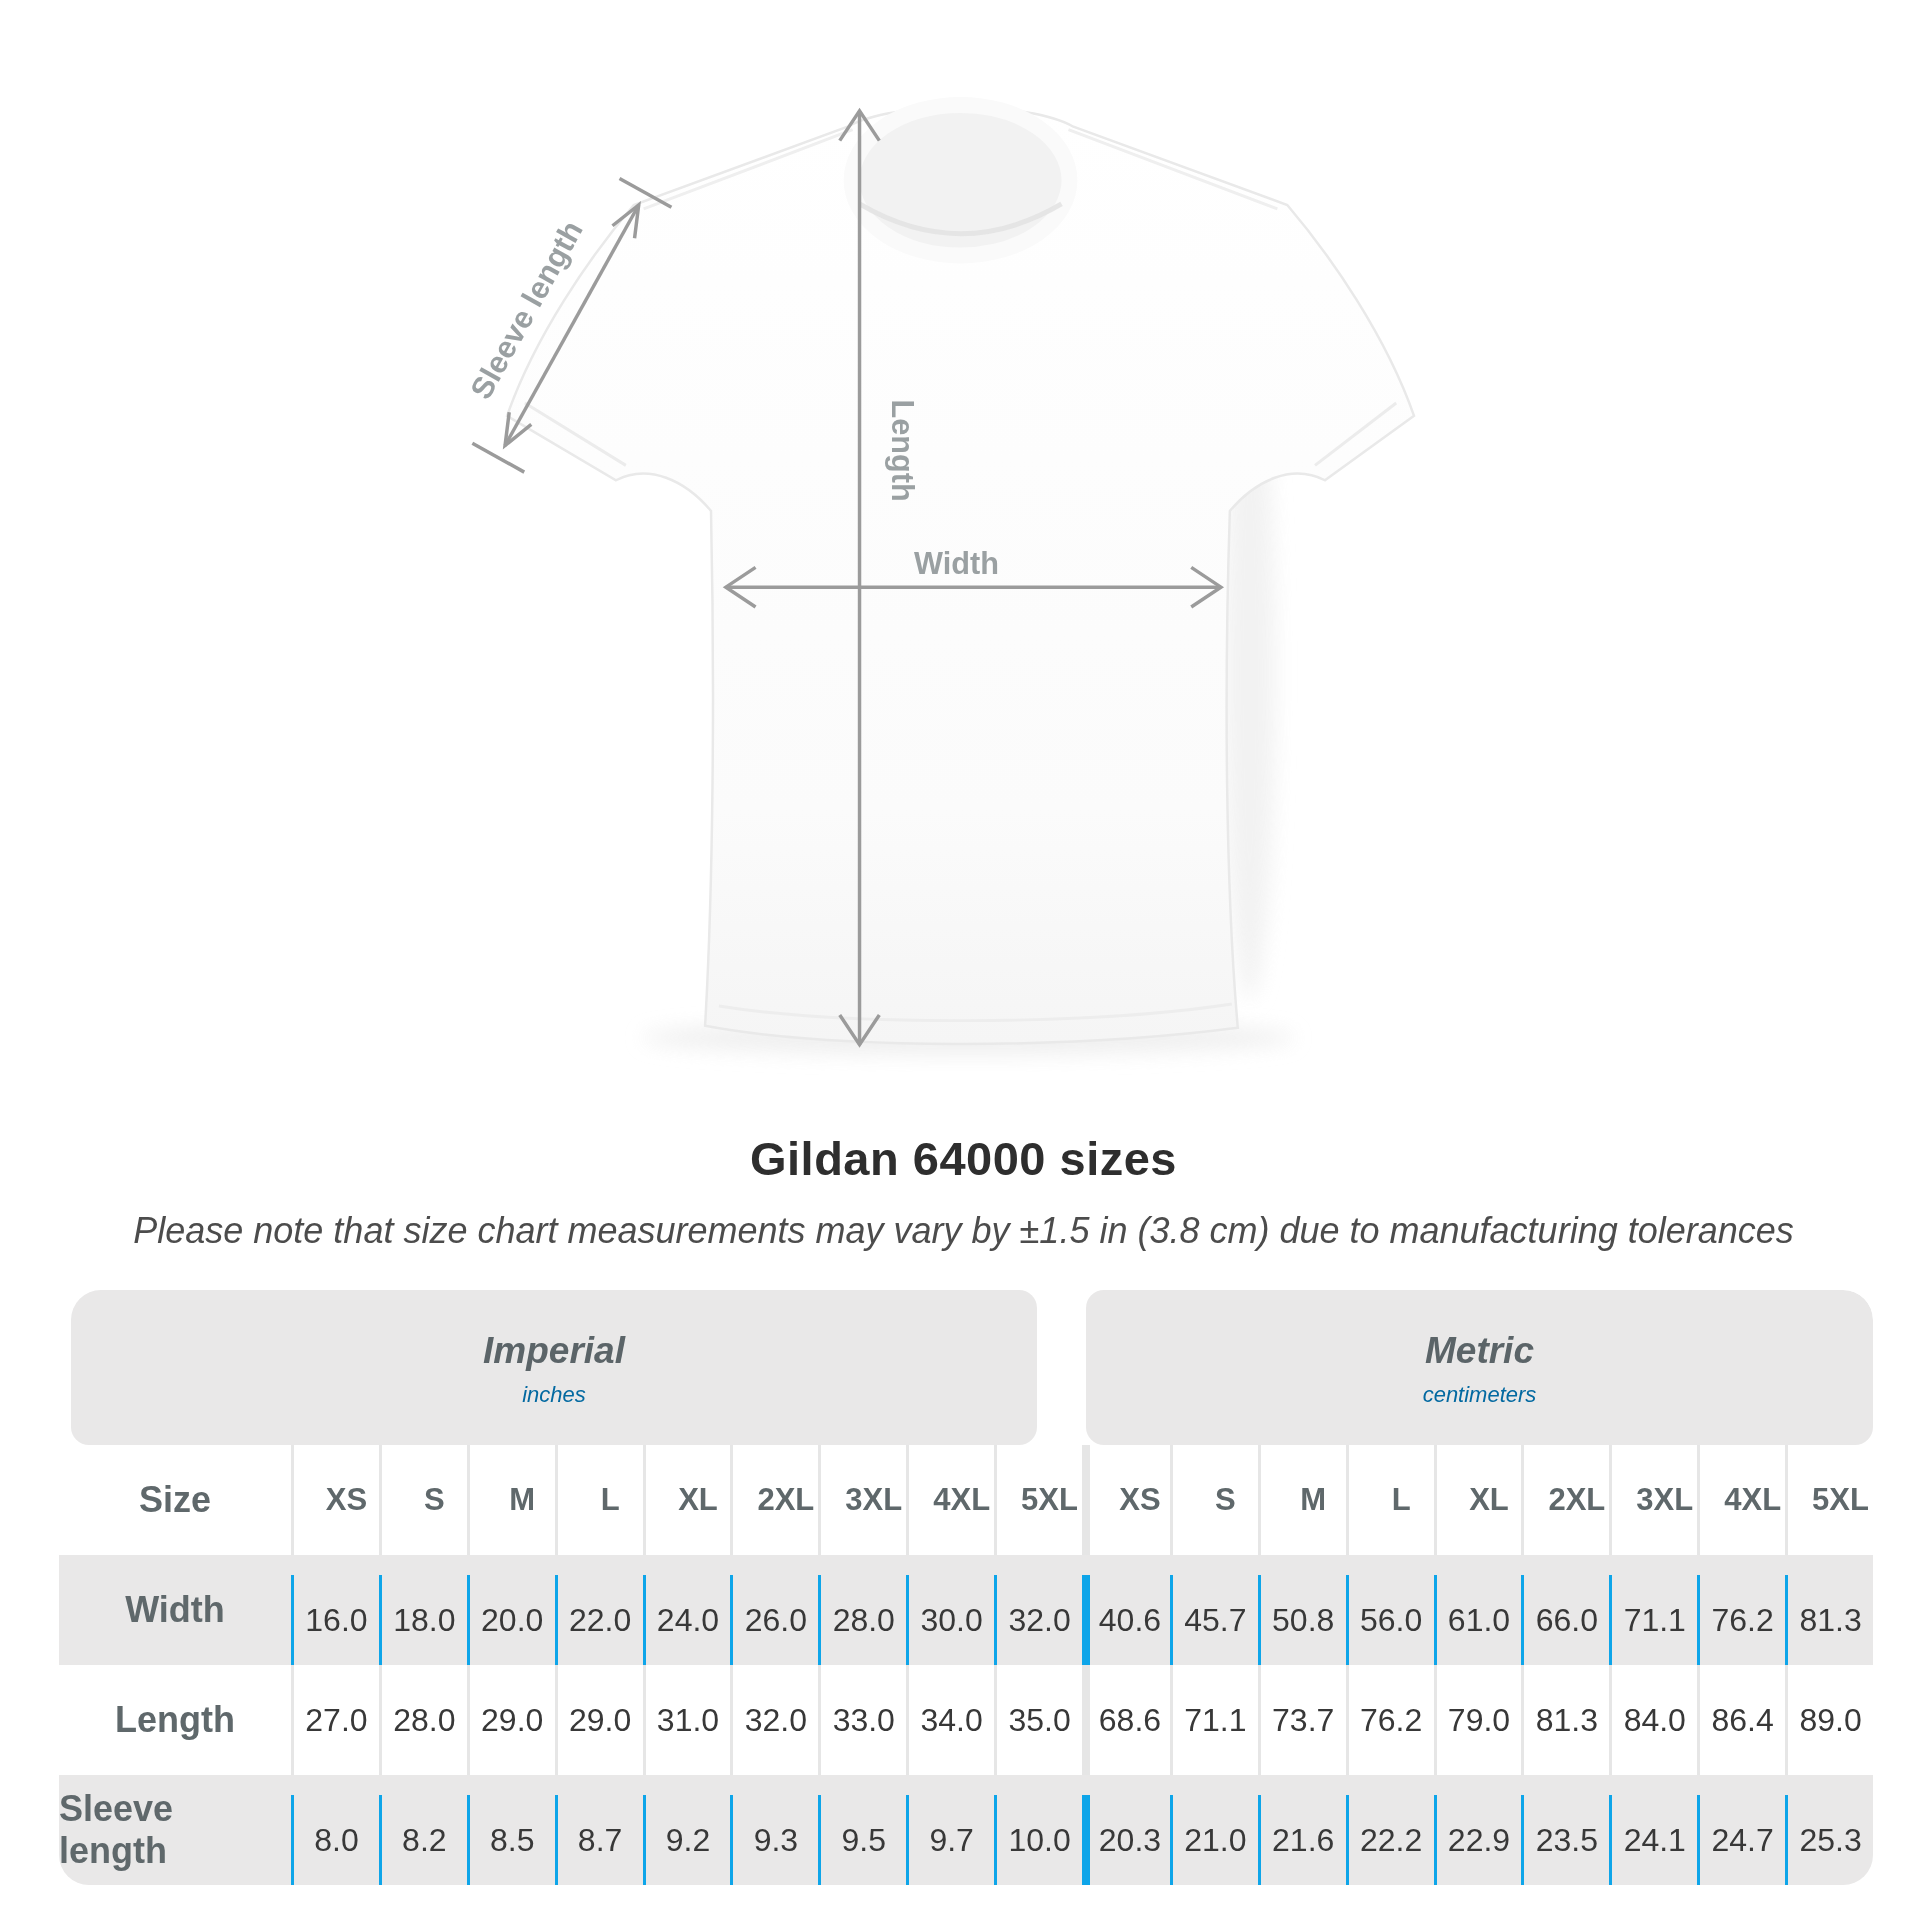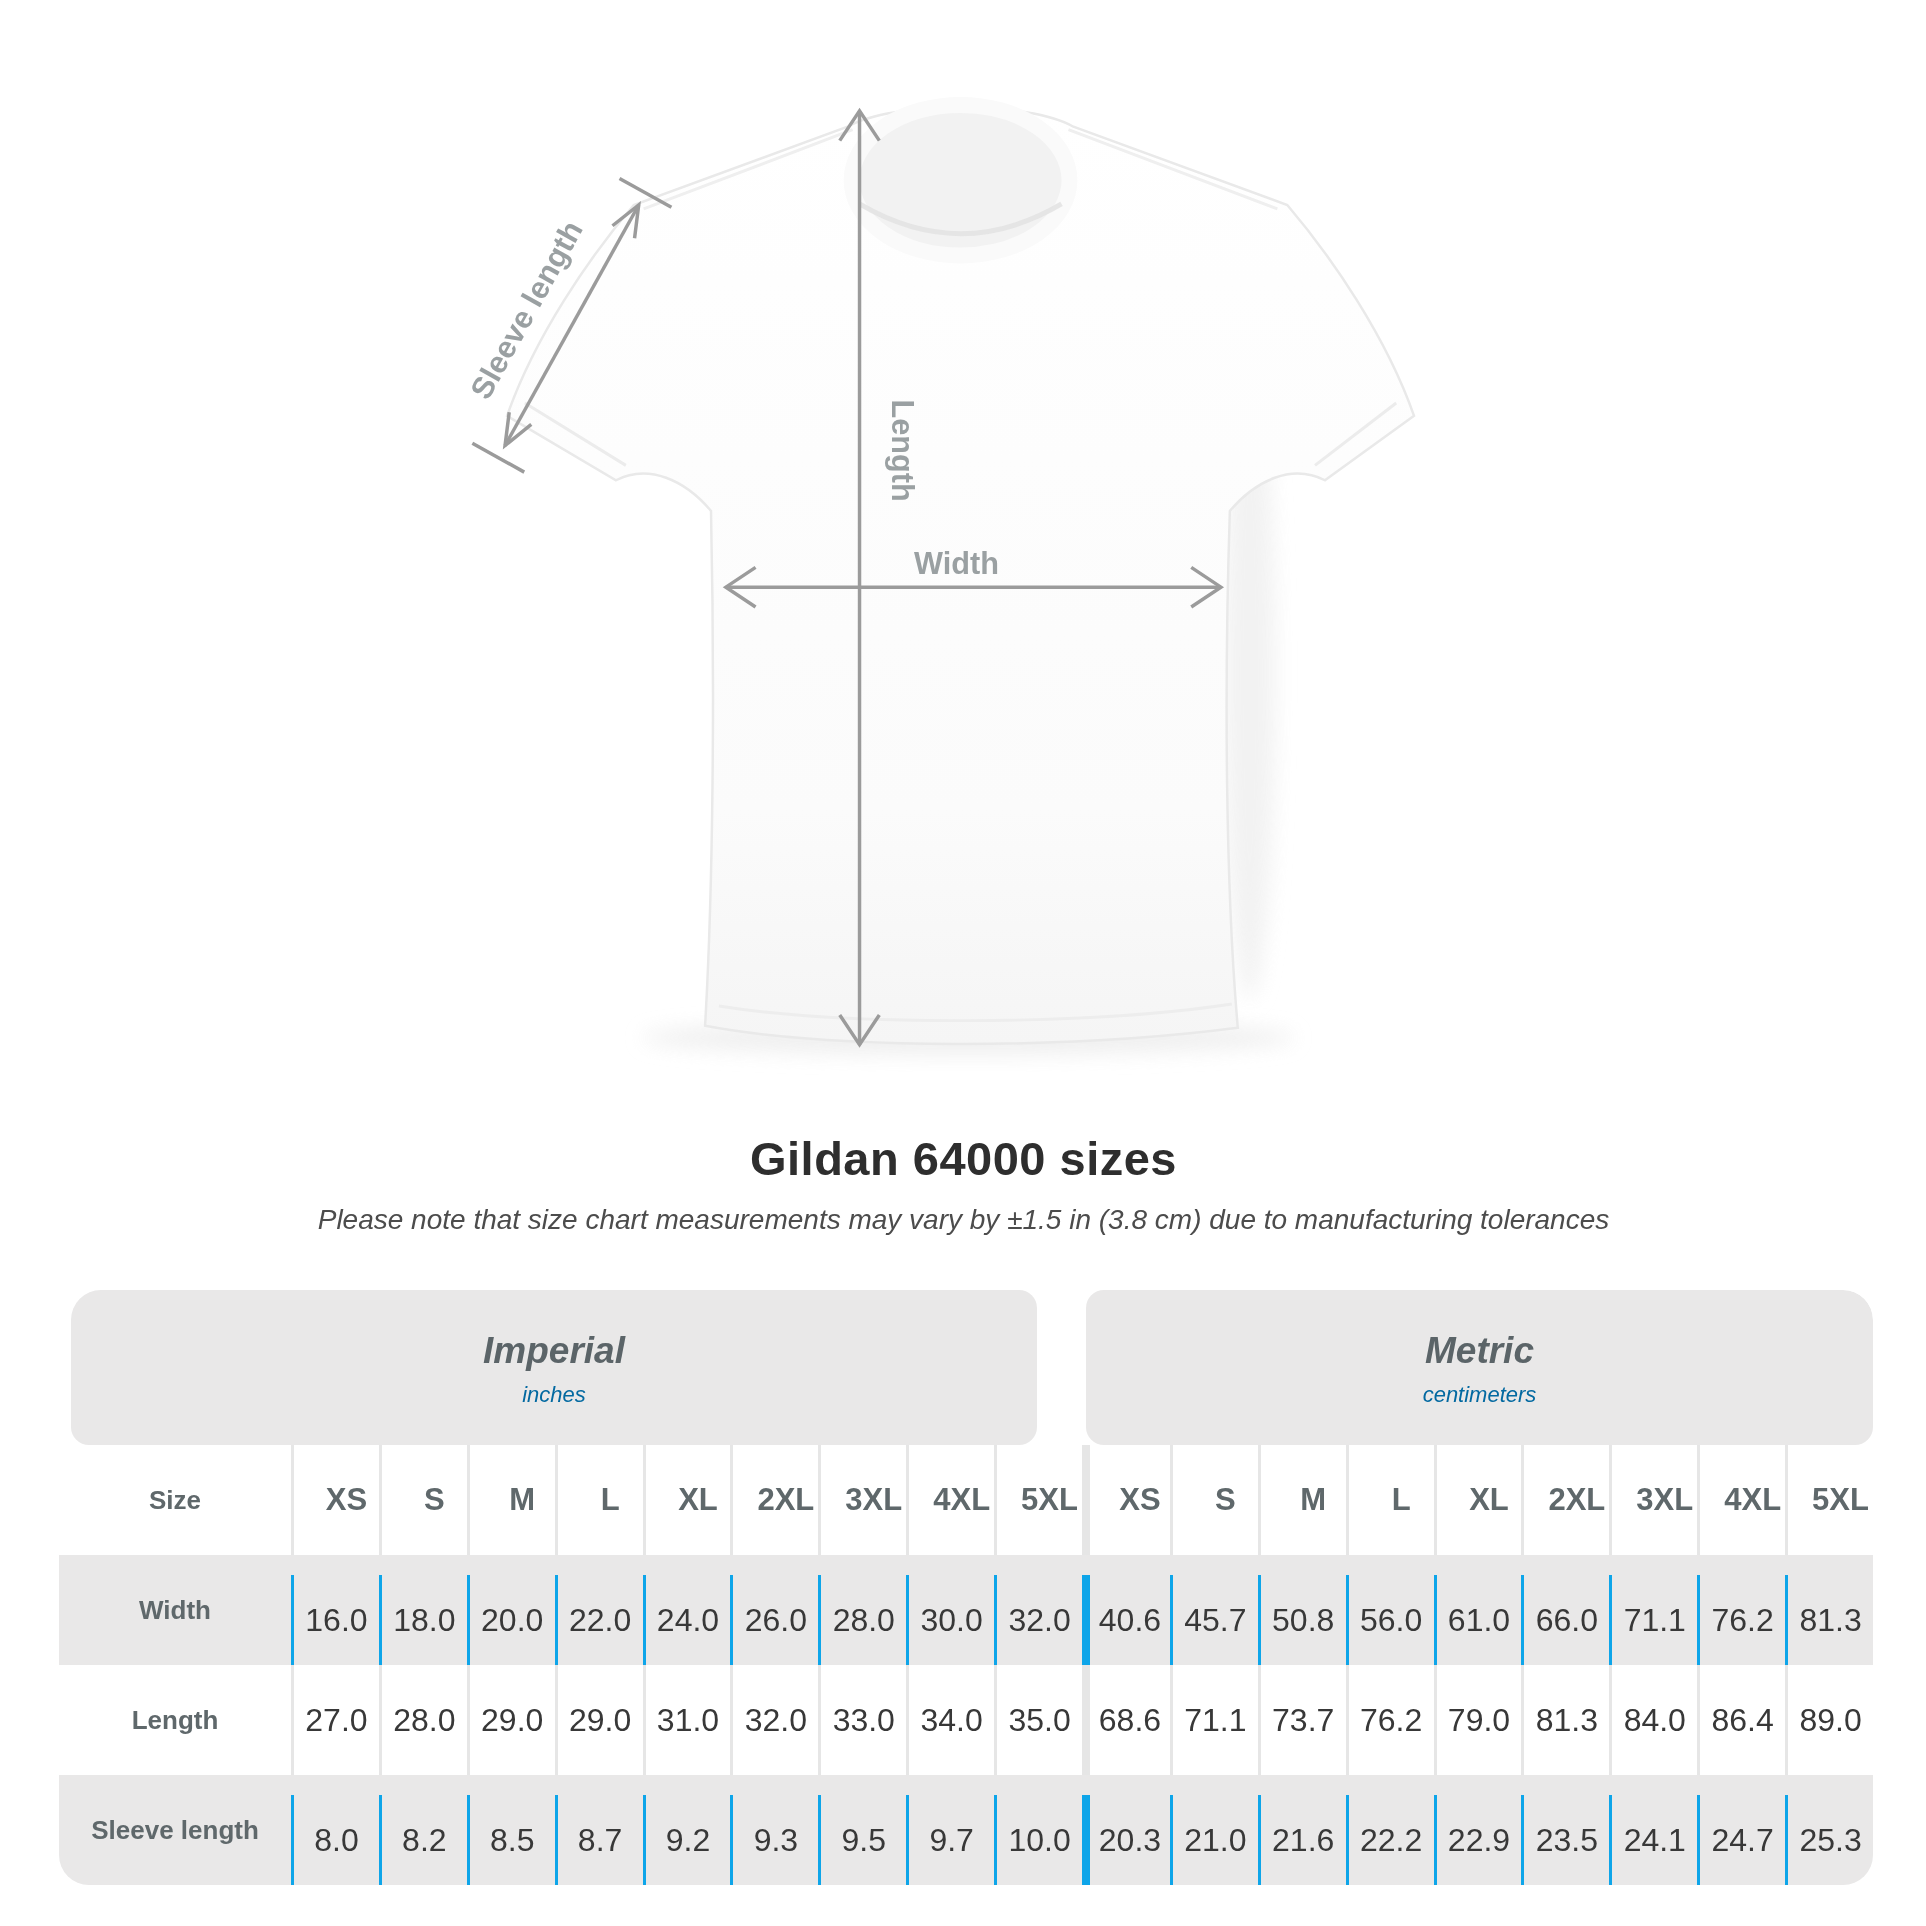--- a/index.html
+++ b/index.html
@@ -3,21 +3,21 @@
 <meta charset="utf-8">
 <style>
   html,body{margin:0;padding:0;background:#ffffff;}
   body{
     width:1927px;height:1927px;position:relative;overflow:hidden;
     font-family:"Liberation Sans", sans-serif;
   }
   .fig-wrap{position:absolute;left:0;top:0;width:1927px;height:1109px;}
   .title-block{position:absolute;left:0;top:1131px;width:1927px;text-align:center;}
   .chart-title{font-size:47px;font-weight:bold;color:#2e2e2e;letter-spacing:0.5px;text-align:center;}
-  .chart-subtitle{margin-top:18px;font-size:28px;font-style:italic;color:#4c4c4c;}
+  .chart-subtitle{margin-top:24px;font-size:36px;font-style:italic;color:#4c4c4c;}
 
   
   .size-table{
     position:absolute;left:59px;top:1290px;width:1814px;height:595px;
     border-radius:30px;overflow:hidden;
   }
   .band{position:relative;height:155px;width:100%;}
   .band-sec{
     position:absolute;top:0;height:155px;background:#e9e8e8;
     display:flex;flex-direction:column;align-items:center;justify-content:center;
@@ -32,21 +32,21 @@
   .trow{
     display:grid;grid-template-columns:232px repeat(18,1fr);
     height:110px;width:100%;
   }
   .trow.white{background:#ffffff;}
   .trow.gray{background:#e9e8e8;}
   .tcell{
     display:flex;align-items:center;justify-content:center;
     font-size:32px;color:#383838;box-sizing:border-box;
   }
-  .tcell.rl{font-weight:bold;color:#5f686b;font-size:26px;}
+  .tcell.rl{font-weight:bold;color:#5f686b;font-size:36px;}
   .tcell.sh{font-weight:bold;color:#5f686b;font-size:31px;padding-left:20px;}
   .white .bl{border-left:3px solid #e6e6e6;}
   .gray  .bl{border-left:3px solid #0ea5e9;margin-top:20px;}
   .white .sec{border-left-width:8px;}
   .gray  .sec{border-left-width:8px;}
 </style>
 </head>
 <body>
 
 <div class="fig-wrap">

